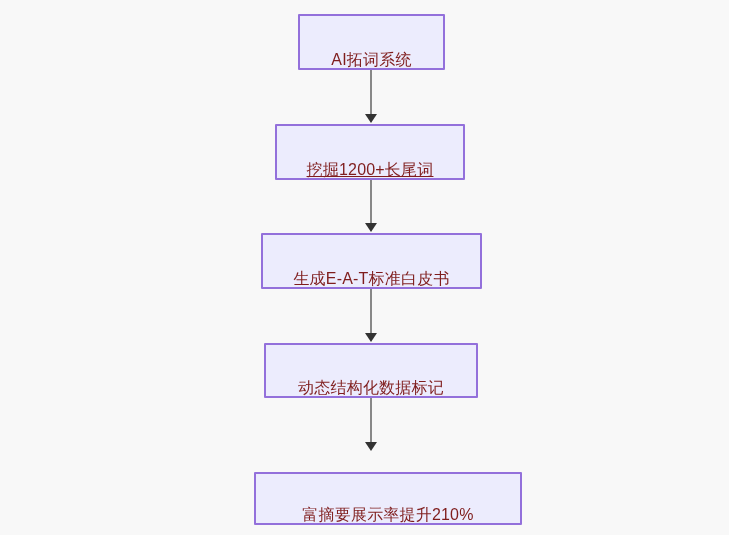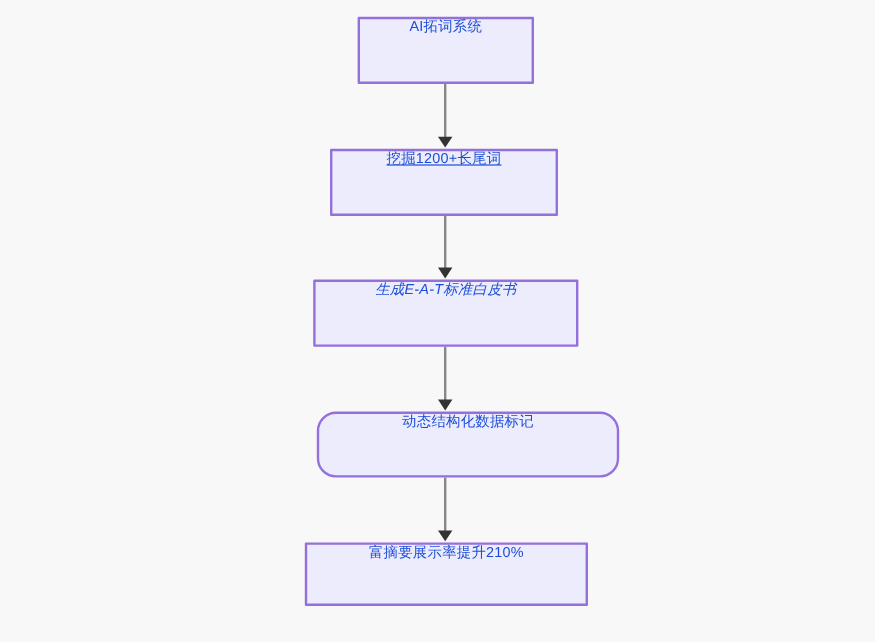--- a/index.html
+++ b/index.html
@@ -18,26 +18,26 @@
     position: relative;
     width: 729px;
     height: 535px;
   }
 
   .node {
     position: absolute;
     box-sizing: border-box;
     background: #ececfd;
     border: 2px solid #9370db;
-    color: #1d4ed8;
-    font-size: 12px;
+    color: #7f1d1d;
+    font-size: 16px;
     line-height: 1;
     letter-spacing: 0.2px;
     display: flex;
-    align-items: flex-start;
+    align-items: flex-end;
     justify-content: center;
     white-space: nowrap;
     border-radius: 1px;
   }
 
   .node-label {
     display: block;
     padding: 0 10px;
   }
 
@@ -52,23 +52,23 @@
     width: 0;
     height: 0;
     border-left: 6px solid transparent;
     border-right: 6px solid transparent;
     border-top: 9px solid #333333;
   }
 
   
   #node-1 { left: 298px; top: 14px;  width: 147px; height: 56px; }
   #node-2 { left: 275px; top: 124px; width: 190px; height: 56px; text-decoration: underline; }
-  #node-3 { left: 261px; top: 233px; width: 221px; height: 56px; font-style: italic; }
-  #node-4 { left: 264px; top: 343px; width: 252px; height: 55px; border-radius: 16px; }
-  #node-5 { left: 254px; top: 452px; width: 236px; height: 53px; }
+  #node-3 { left: 261px; top: 233px; width: 221px; height: 56px; }
+  #node-4 { left: 264px; top: 343px; width: 214px; height: 55px; }
+  #node-5 { left: 254px; top: 472px; width: 268px; height: 53px; }
 
   #edge-1 { left: 370px; top: 70px;  height: 45px; }
   #edge-2 { left: 370px; top: 180px; height: 44px; }
   #edge-3 { left: 370px; top: 289px; height: 45px; }
   #edge-4 { left: 370px; top: 398px; height: 45px; }
 
   #edge-head-1 { left: 365px; top: 114px; }
   #edge-head-2 { left: 365px; top: 223px; }
   #edge-head-3 { left: 365px; top: 333px; }
   #edge-head-4 { left: 365px; top: 442px; }

